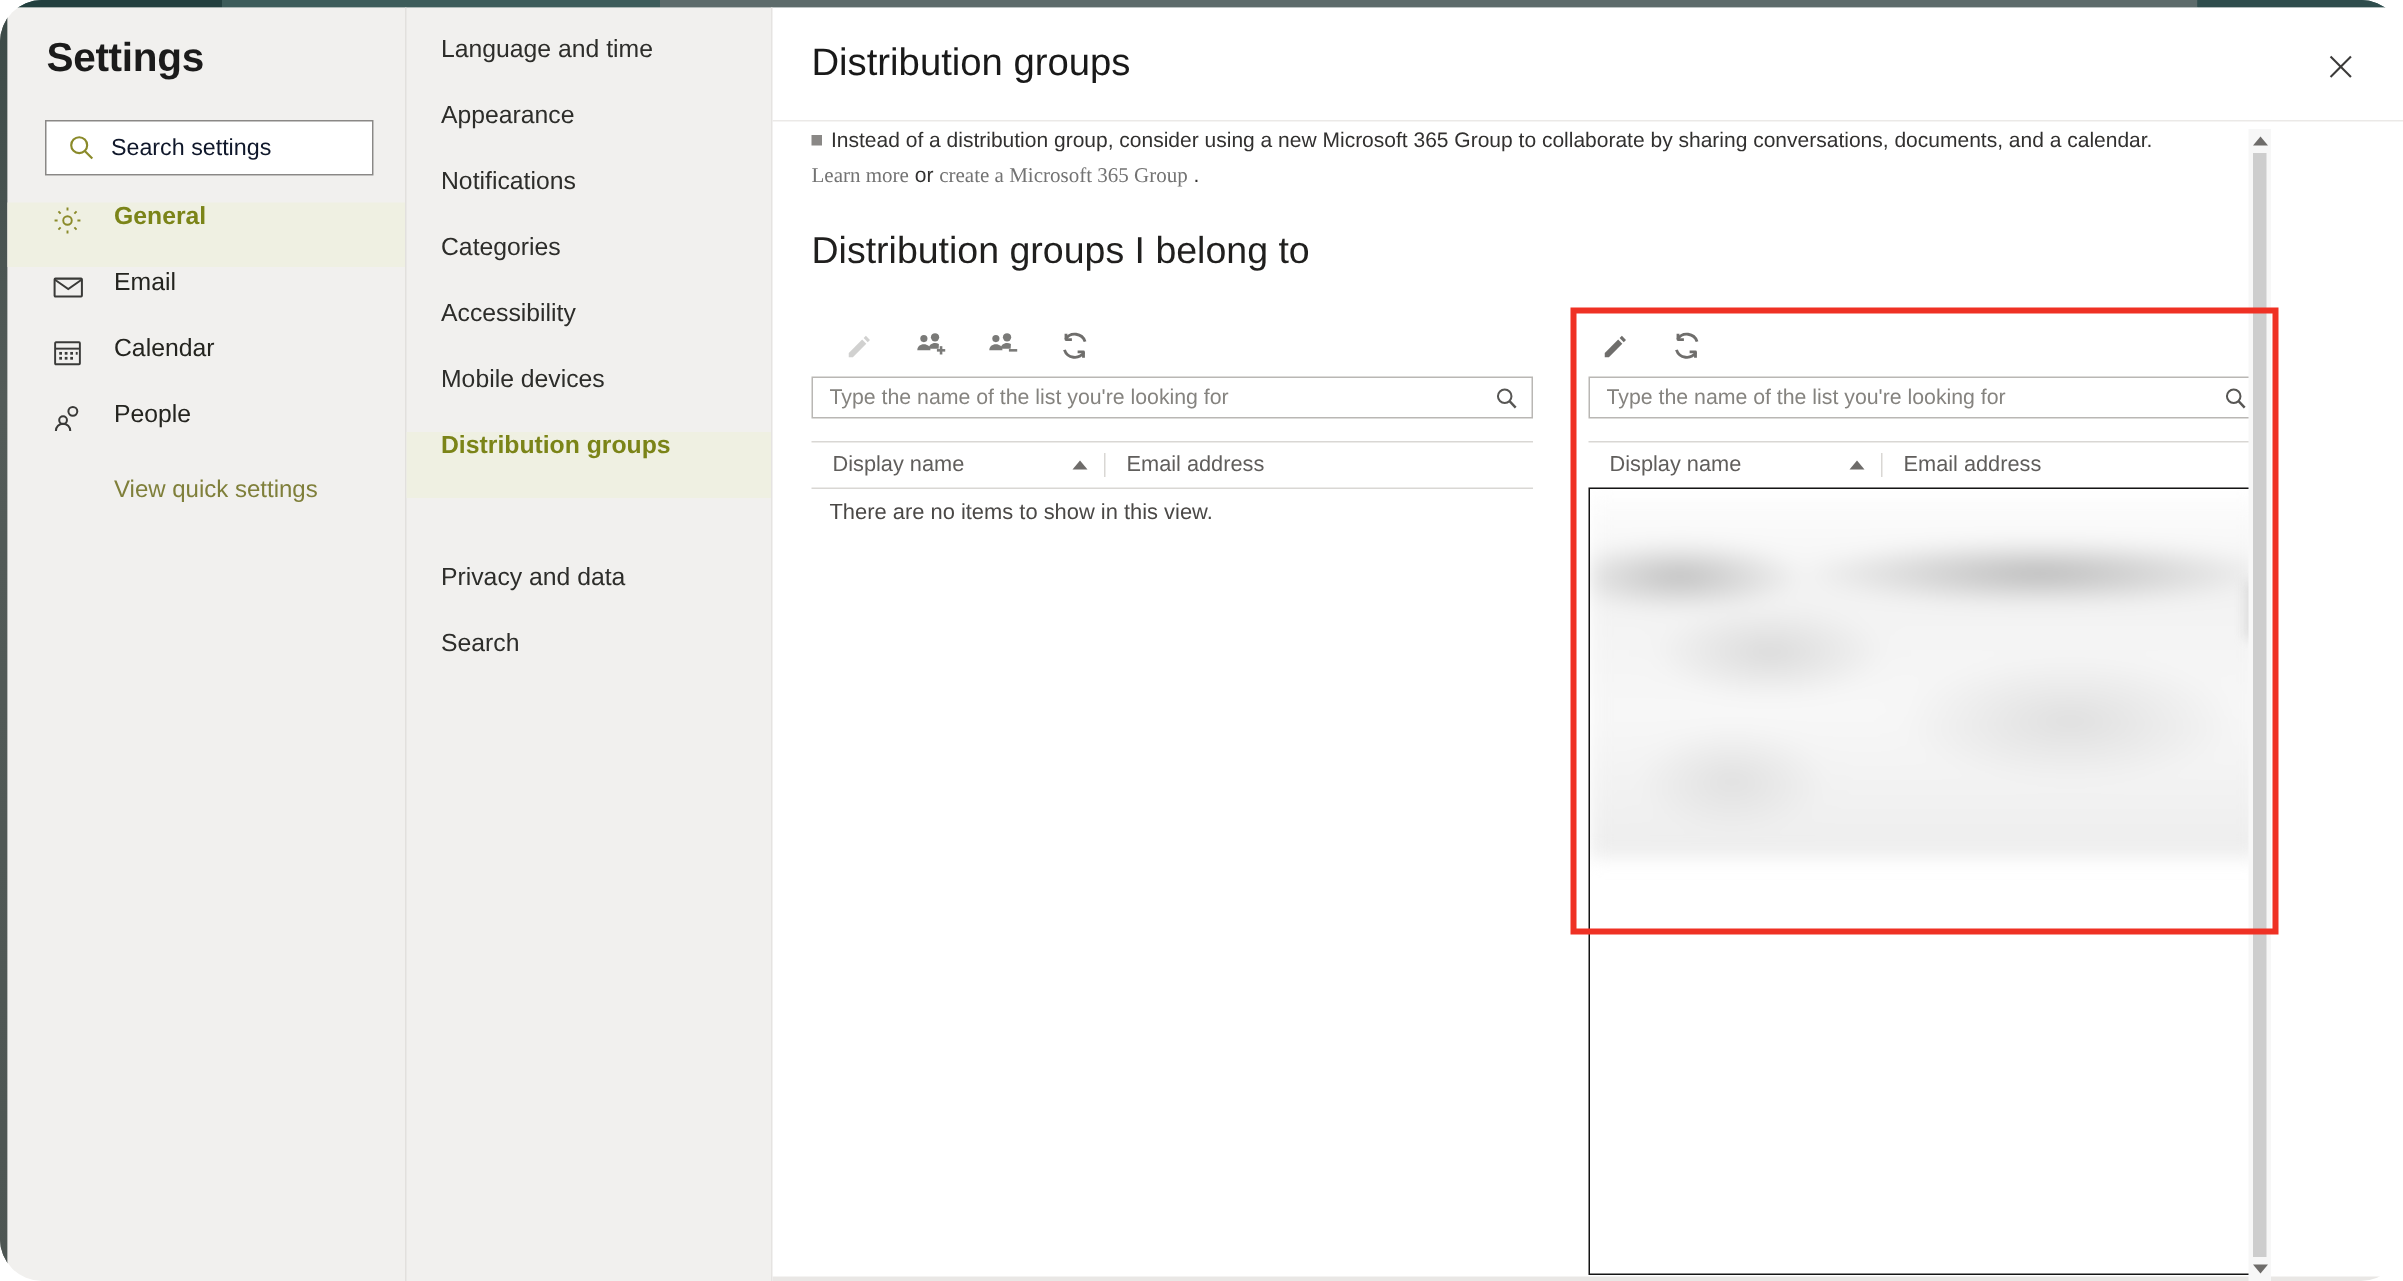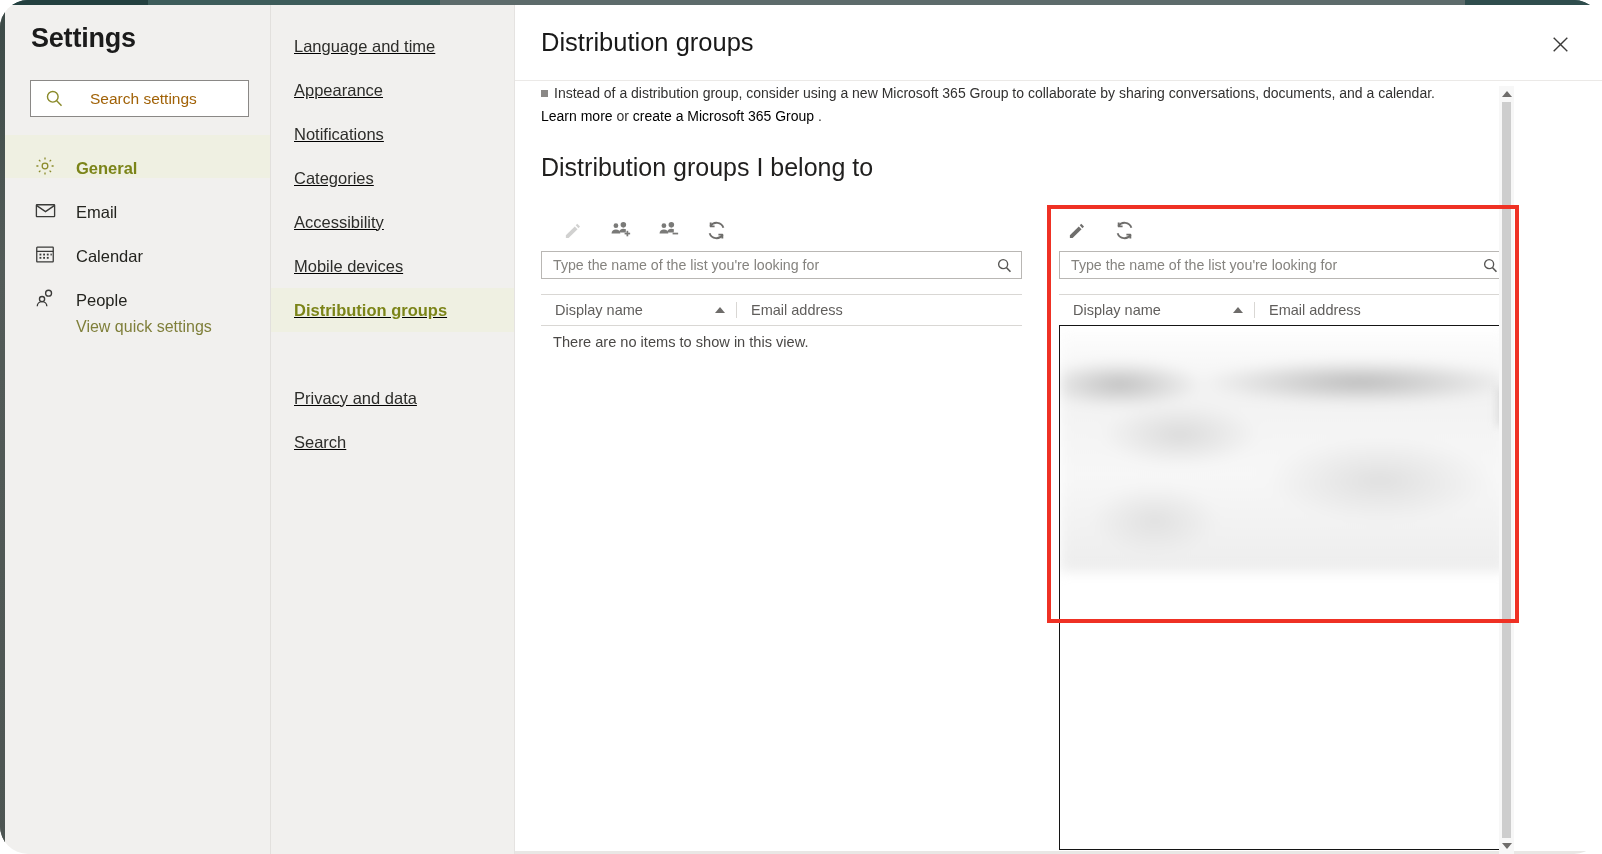--- a/index.html
+++ b/index.html
@@ -60,26 +60,26 @@
     box-sizing: border-box;
     border: 1px solid #8a8886;
     background: #ffffff;
     display: flex; align-items: center;
   }
   .search-settings .s-icon {
     margin-left: 13px; width: 20px; height: 20px;
     display:flex; align-items:center; justify-content:center;
   }
   .search-settings .s-ph {
-    margin-left: 26px; font-size: 15.5px; color: #a16207;
+    margin-left: 10px; font-size: 15.5px; color: #0f172a;
   }
 
   .nav-item {
     position: absolute; left: 0; width: 265px; height: 43px;
-    display: flex; align-items: flex-end;
+    display: flex; align-items: flex-start;
     cursor: pointer;
   }
   .nav-item .n-icon {
     width: 24px; height: 24px; margin-left: 28px;
     display:flex; align-items:center; justify-content:center; flex: 0 0 auto;
   }
   .nav-item .n-label {
     margin-left: 19px; font-size: 16.5px; color: #24241f;
   }
   .nav-item.selected { background: #eff0e2; }
@@ -97,21 +97,21 @@
   
   .subnav {
     position: absolute; left: 270px; top: 5px;
     width: 244px; height: 849px;
     background: #f1f0ee;
     border-left: 1px solid #e2e0dd;
     box-sizing: border-box;
   }
   .sub-item {
     position: absolute; left: 0; width: 243px; height: 44px;
-    display: flex; align-items: center; cursor: pointer; text-decoration: underline;
+    display: flex; cursor: pointer;
   }
   .sub-item span {
     margin-left: 23px; font-size: 16.5px; color: #2d2d2a;
   }
   .sub-item.selected { background: #eff0e2; }
   .sub-item.selected span { color: #7b8418; font-weight: 600; }
 
   
   .main {
     position: absolute; left: 514px; top: 5px;
@@ -140,21 +140,21 @@
   .info-row {
     position: absolute; left: 26px; top: 77px;
     width: 970px;
     font-size: 14px; color: #323130; line-height: 23px;
   }
   .info-bullet {
     display:inline-block; width: 7px; height: 7px;
     background: #8a8886; margin-right: 6px;
     vertical-align: middle; position: relative; top: -1px;
   }
-  .lnk { color: #000000; cursor: pointer; }
+  .lnk { color: #737373; cursor: pointer; font-family: Liberation Serif, serif; }
 
   .col-heading {
     position: absolute;
     font-size: 25px; color: #201f1e; font-weight: 400;
   }
   .col-heading.left { left: 26px; top: 148px; }
   .col-heading.right { left: 546px; top: 148px; }
 
   .toolbar {
     position: absolute; height: 26px;

